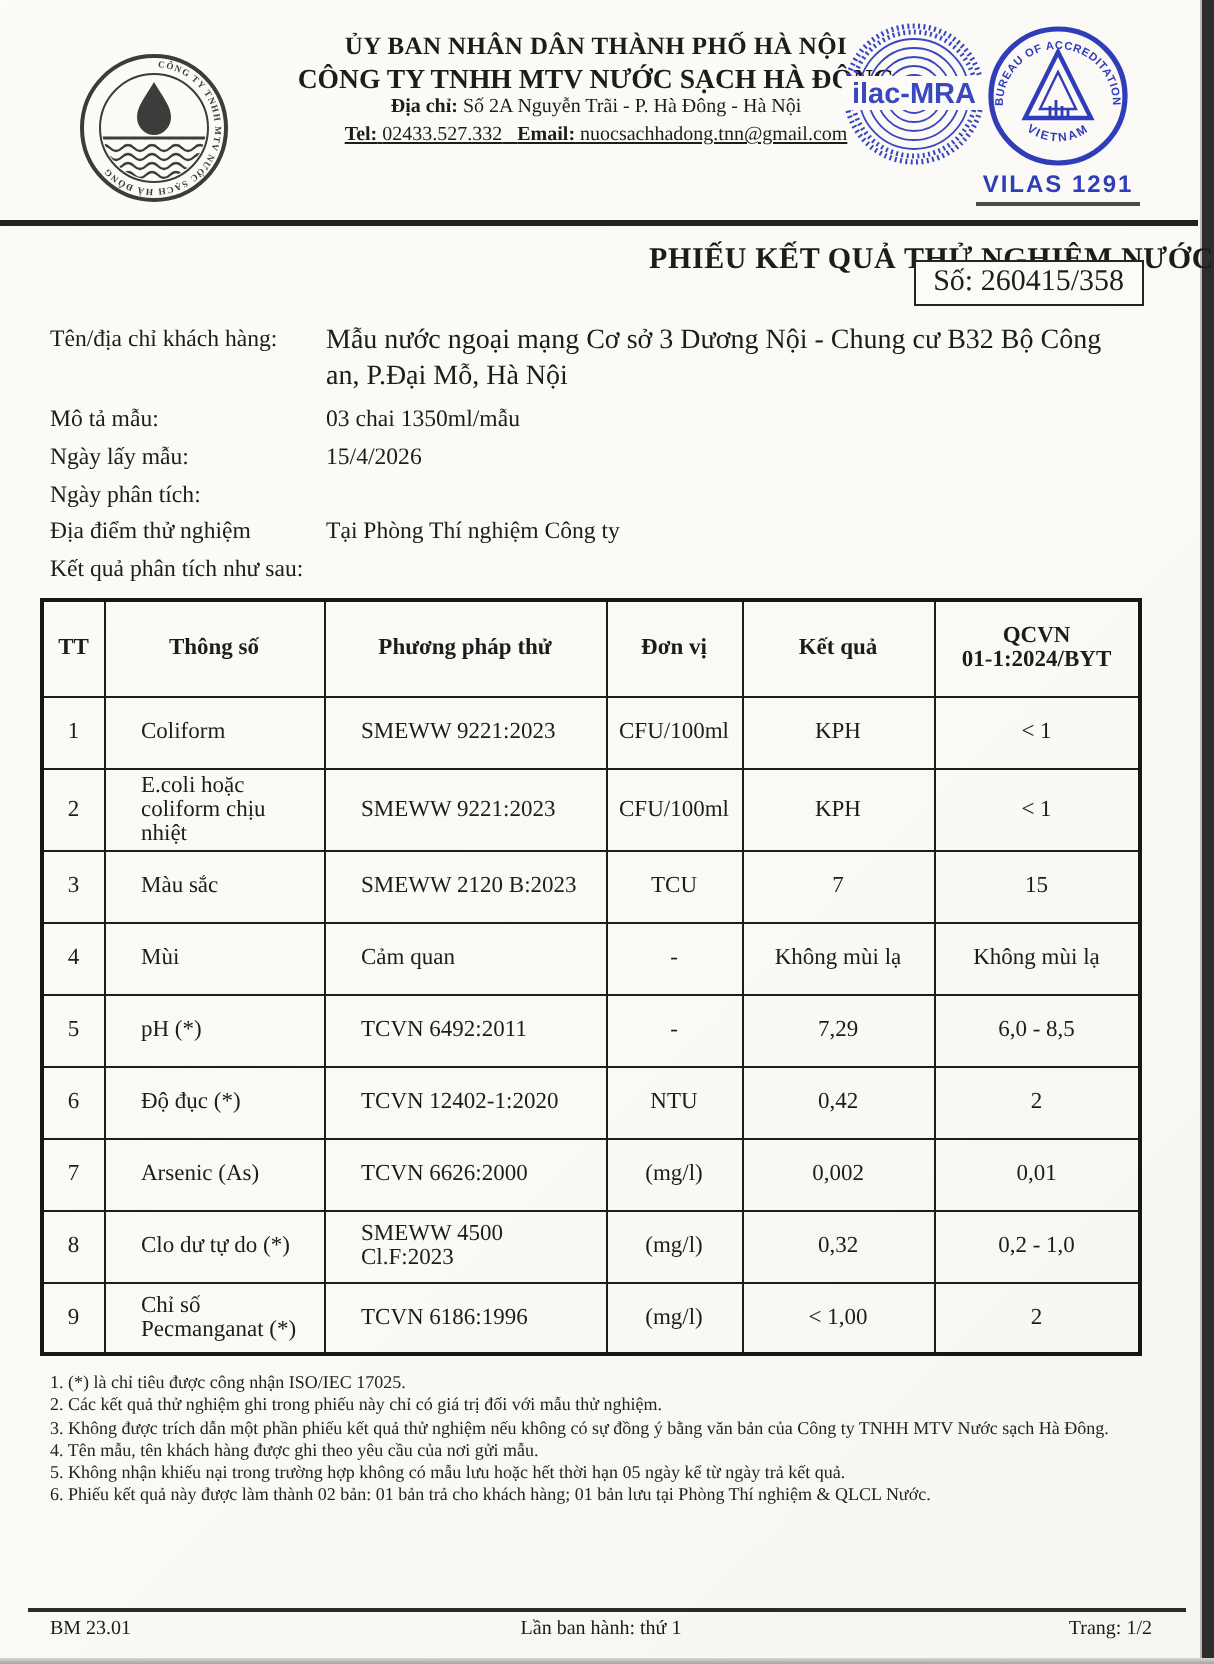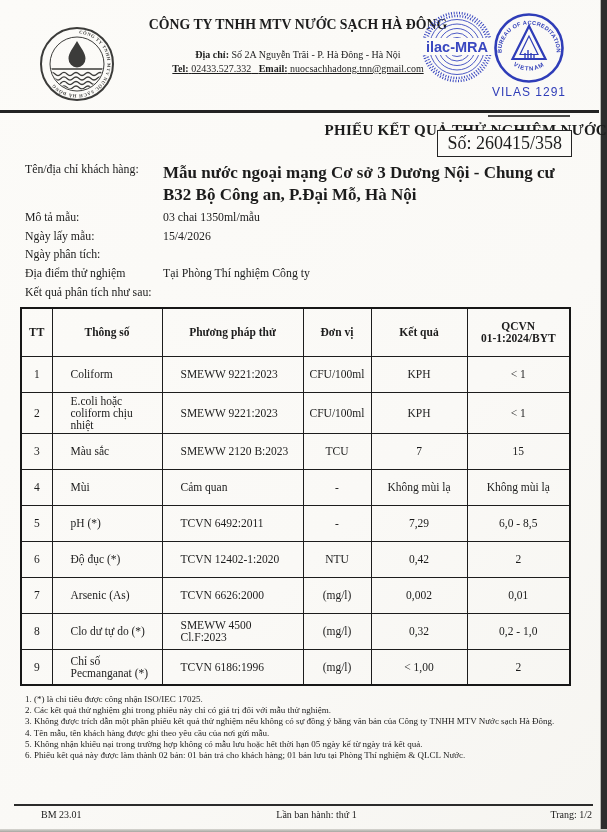--- a/index.html
+++ b/index.html
@@ -11,57 +11,57 @@
   }
   .scan-band { position:absolute; top:0; right:0; width:7px; height:100%; background:#2d2d2d; border-left:1px solid #b9b9b4; }
   .scan-bottom { position:absolute; bottom:0; left:0; width:100%; height:3px; background:linear-gradient(#d9d8d3,#a6a5a0); }
 
   
   .header { position:relative; height:113px; }
   .logo { position:absolute; left:38px; top:25px; }
   .org { position:absolute; left:112px; top:16px; width:372px; text-align:center; }
   .org1 { font-size:12.5px; font-weight:bold; letter-spacing:.2px; }
   .org2 { font-size:13.8px; font-weight:bold; margin-top:1px; }
-  .org-addr { font-size:10px; margin-top:16px; }
+  .org-addr { font-size:10px; margin-top:0; }
   .org-tel { font-size:10px; margin-top:3px;text-decoration:underline; }
   .ilac-stamp { position:absolute; left:421px; top:11px; }
   .bureau-stamp { position:absolute; left:492px; top:11px; }
   .vilas { position:absolute; left:488px; top:85px; width:82px; text-align:center;
-           font-family:"Liberation Sans", sans-serif; font-weight:normal; font-size:12px;
-           color:#2f3db8; letter-spacing:1px; padding-bottom:16px; border-bottom:2px solid #4a4a48; }
+           font-family:"Liberation Sans", sans-serif; font-weight:bold; font-size:12px;
+           color:#2f3db8; letter-spacing:1px; padding-bottom:2px; border-bottom:2px solid #4a4a48; }
   .header-rule { position:absolute; left:0; bottom:0; width:599px; height:3px; background:#232323; }
 
   
   .title-row { position:relative; height:46px; }
   .doc-title { font-size:15px; font-weight:bold; text-align:right; padding-top:9px; letter-spacing:.3px;padding-left:14px; }
-  .doc-number { position:absolute; right:35px; top:17px; border:1.6px solid #242424; padding:2px 9px; font-size:18px; background:#fcfbf8; }
+  .doc-number { position:absolute; right:35px; top:17px; border:1.6px solid #242424; padding:2px 9px; font-size:15px; background:#fcfbf8; }
 
   
   .info { margin:3px 0 0 25px; font-size:11.8px; }
   .info-row { display:flex; margin-bottom:3.5px; line-height:1.3; }
   .info-label { width:138px; flex-shrink:0; }
   .info-value { width:402px; }
-  .info-value.bold { font-weight:bold; font-size:17px; }
+  .info-value.bold { font-weight:normal; font-size:14px; }
   .results-intro { margin-top:2px; }
 
   
   .results-table { border-collapse:collapse; margin:7px 0 0 20px; width:549px; border:2.2px solid #171717; table-layout:fixed; }
   .results-table th, .results-table td { border:1.5px solid #1d1d1d; font-size:11.5px; vertical-align:middle; padding:2px 4px; }
   .results-table th { font-weight:bold; text-align:center; height:48px; }
   .results-table td { height:36px; text-align:center; }
   .results-table td.left { text-align:left; padding-left:18px; }
   .prewrap { white-space:pre-line; font-size:11px; }
   sub, sup { font-size:.65em; line-height:0; }
 
   
   .notes { margin:8px 0 0 25px; font-size:9px; line-height:11.2px; color:#222; }
 
   
   .footer-line { position:absolute; left:14px; top:804px; width:579px; height:2px; background:#2b2b2b; }
-  .footer { position:absolute; left:41px; top:809px; width:551px; font-size:10px; }
+  .footer { position:absolute; left:25px; top:809px; width:551px; font-size:10px; }
   .footer-center { position:absolute; left:50%; transform:translateX(-50%); }
   .footer-right { position:absolute; right:0; }
 
   .stamp-blue-text { font-family:"Liberation Sans", sans-serif; }
 </style>
 </head>
 <body>
 
 <div class="page">
   <div class="scan-band"></div>
@@ -85,20 +85,21 @@
       <g clip-path="url(#logoClip)" stroke="#3c3c3a" fill="none">
         <line x1="11" y1="44" x2="67" y2="44" stroke-width="1.6"></line>
         <path d="M11,49 q3,-3 6,0 t6,0 t6,0 t6,0 t6,0 t6,0 t6,0 t6,0 t6,0" stroke-width="1.2"></path>
         <path d="M11,53.5 q3,-3 6,0 t6,0 t6,0 t6,0 t6,0 t6,0 t6,0 t6,0 t6,0" stroke-width="1.2"></path>
         <path d="M11,58 q3,-3 6,0 t6,0 t6,0 t6,0 t6,0 t6,0 t6,0 t6,0 t6,0" stroke-width="1.2"></path>
         <path d="M11,62.5 q3,-3 6,0 t6,0 t6,0 t6,0 t6,0 t6,0 t6,0 t6,0 t6,0" stroke-width="1.2"></path>
       </g>
     </svg>
 
     <div class="org">
+      <div class="org1">ỦY BAN NHÂN DÂN THÀNH PHỐ HÀ NỘI</div>
       <div class="org2">CÔNG TY TNHH MTV NƯỚC SẠCH HÀ ĐÔNG</div>
       <div class="org-addr">
         <b>Địa chỉ:</b>
         <span>Số 2A Nguyễn Trãi - P. Hà Đông - Hà Nội</span>
       </div>
       <div class="org-tel">
         <b>Tel:</b>
         <span>02433.527.332</span>&nbsp;&nbsp;
         <b>Email:</b>
         <span>nuocsachhadong.tnn@gmail.com</span>

